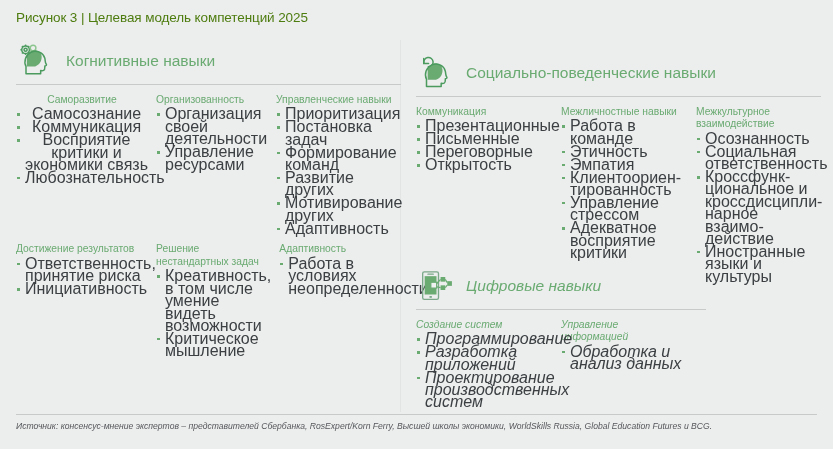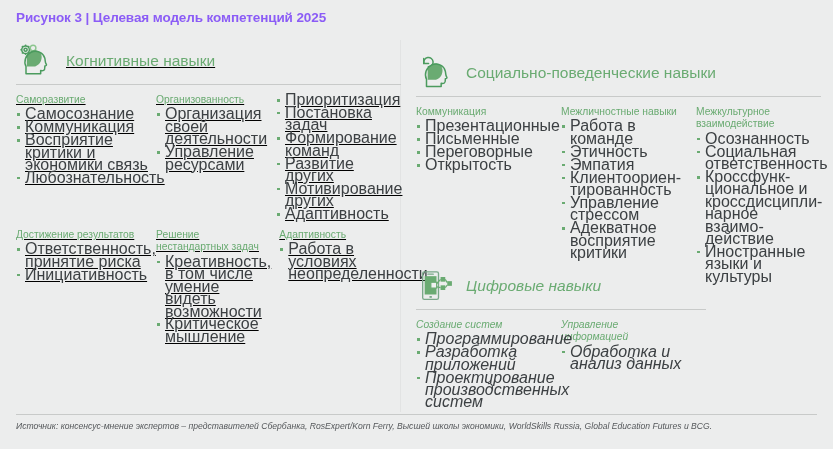--- a/index.html
+++ b/index.html
@@ -19,22 +19,22 @@
     height: 449px;
     box-sizing: border-box;
     background: #eceded;
     position: relative;
   }
   .fig-title {
     position: absolute;
     left: 16px;
     top: 10px;
     font-size: 13.5px;
-    font-weight: bold;
-    color: #8b5cf6;
+    font-weight: normal;
+    color: #4d7c0f;
     letter-spacing: -0.1px;
     white-space: nowrap;
   }
   .panel {
     position: absolute;
   }
   .panel-head {
     display: flex;
     align-items: center;
     height: 42px;
@@ -122,21 +122,21 @@
 </style>
 </head>
 <body>
 
 <div class="figure">
 
   <div class="fig-title">Рисунок 3 | Целевая модель компетенций 2025</div>
 
   <div class="divider-v"></div>
 
-  <div class="panel" style="left:16px; top:40px; width:385px;text-decoration:underline;">
+  <div class="panel" style="left:16px; top:40px; width:385px;">
     <div class="panel-head">
       <svg class="panel-icon" viewBox="0 0 48 48">
         <g fill="none" stroke="#4b9b5e" stroke-width="1.8">
           <circle cx="11.5" cy="10.5" r="4.6"></circle>
           <circle cx="11.5" cy="10.5" r="1.9"></circle>
         </g>
         <g stroke="#4b9b5e" stroke-width="1.6">
           <line x1="11.5" y1="4.3" x2="11.5" y2="6.1"></line>
           <line x1="11.5" y1="14.9" x2="11.5" y2="16.7"></line>
           <line x1="5.3" y1="10.5" x2="7.1" y2="10.5"></line>
@@ -148,37 +148,38 @@
         </g>
         <circle cx="20.5" cy="8.5" r="3.4" fill="none" stroke="#8cc68f" stroke-width="1.7"></circle>
         <path d="M13 18 C15.5 11.5 23 9 28 13 C31.5 15.8 31.5 21 29.5 25 C28.2 27.6 26 29.5 23 30.5 L13 30.5 Z" fill="#6aab72"></path>
         <path d="M12 30.5 C9 24.5 11.5 16.5 18 13.5 C25 10.3 32.5 13.8 34.5 20.5 C35.4 23.6 34.6 25.4 36.2 27.6 C37.1 28.9 36.3 29.8 34.6 29.9 C34.6 32.2 34.9 34.4 33.2 35.2 C32 35.8 30.5 35.6 29.6 35.4 L29.6 39.3 L12 39.3 Z" fill="none" stroke="#4b9b5e" stroke-width="1.8" stroke-linejoin="round"></path>
       </svg>
       <div class="panel-title">Когнитивные навыки</div>
     </div>
     <div class="panel-rule"></div>
 
     <div class="cols" style="margin-top:9px;">
-      <div class="col" style="width:140px;">
+      <div class="col" style="width:140px;text-align:center;">
         <div class="cat-title">Саморазвитие</div>
         <ul class="items">
           <li>Самосознание</li>
           <li>Коммуникация</li>
           <li>Восприятие критики и экономики связь</li>
           <li>Любознательность</li>
         </ul>
       </div>
       <div class="col" style="width:135px;">
         <div class="cat-title">Организованность</div>
         <ul class="items">
           <li>Организация своей деятельности</li>
           <li>Управление ресурсами</li>
         </ul>
       </div>
       <div class="col" style="width:125px;">
+        <div class="cat-title">Управленческие навыки</div>
         <ul class="items">
           <li>Приоритизация</li>
           <li>Постановка задач</li>
           <li>Формирование команд</li>
           <li>Развитие других</li>
           <li>Мотивирование других</li>
           <li>Адаптивность</li>
         </ul>
       </div>
     </div>

